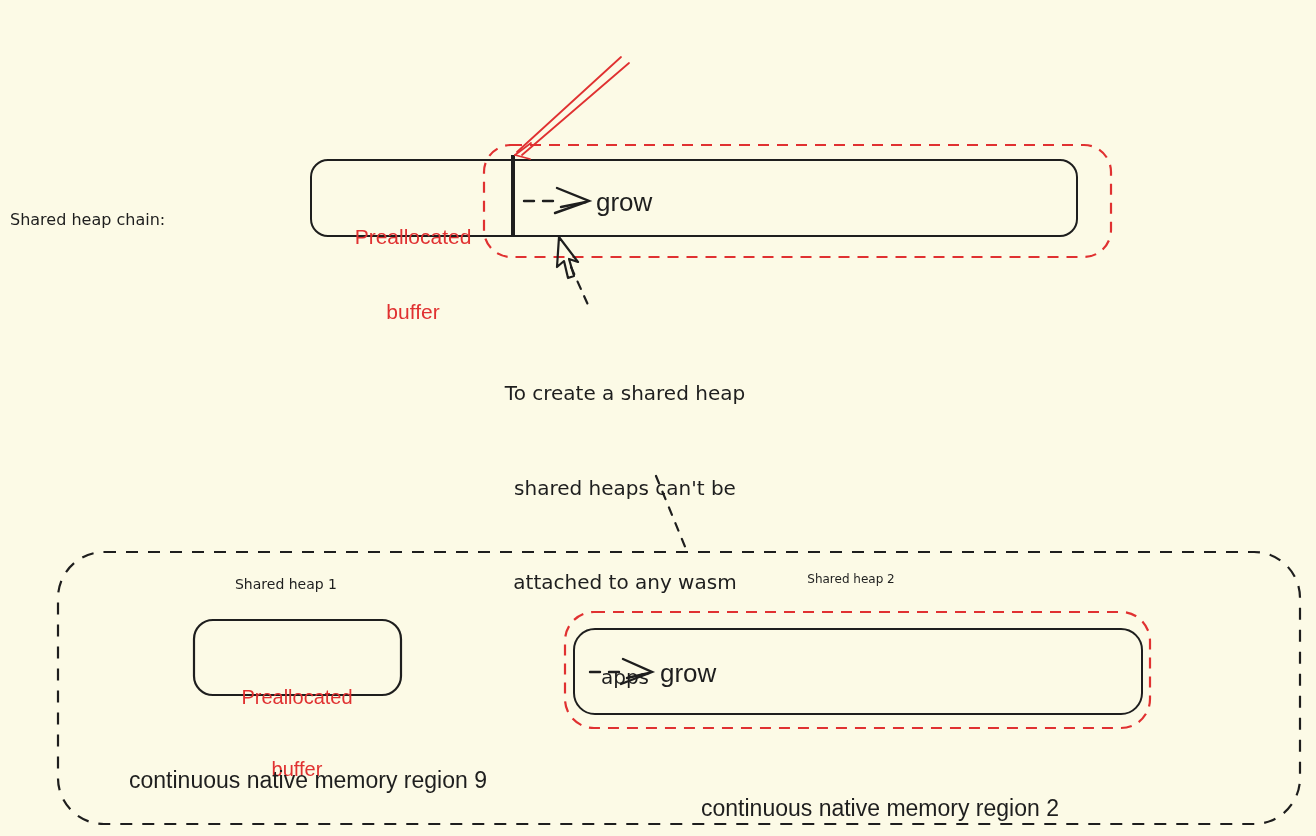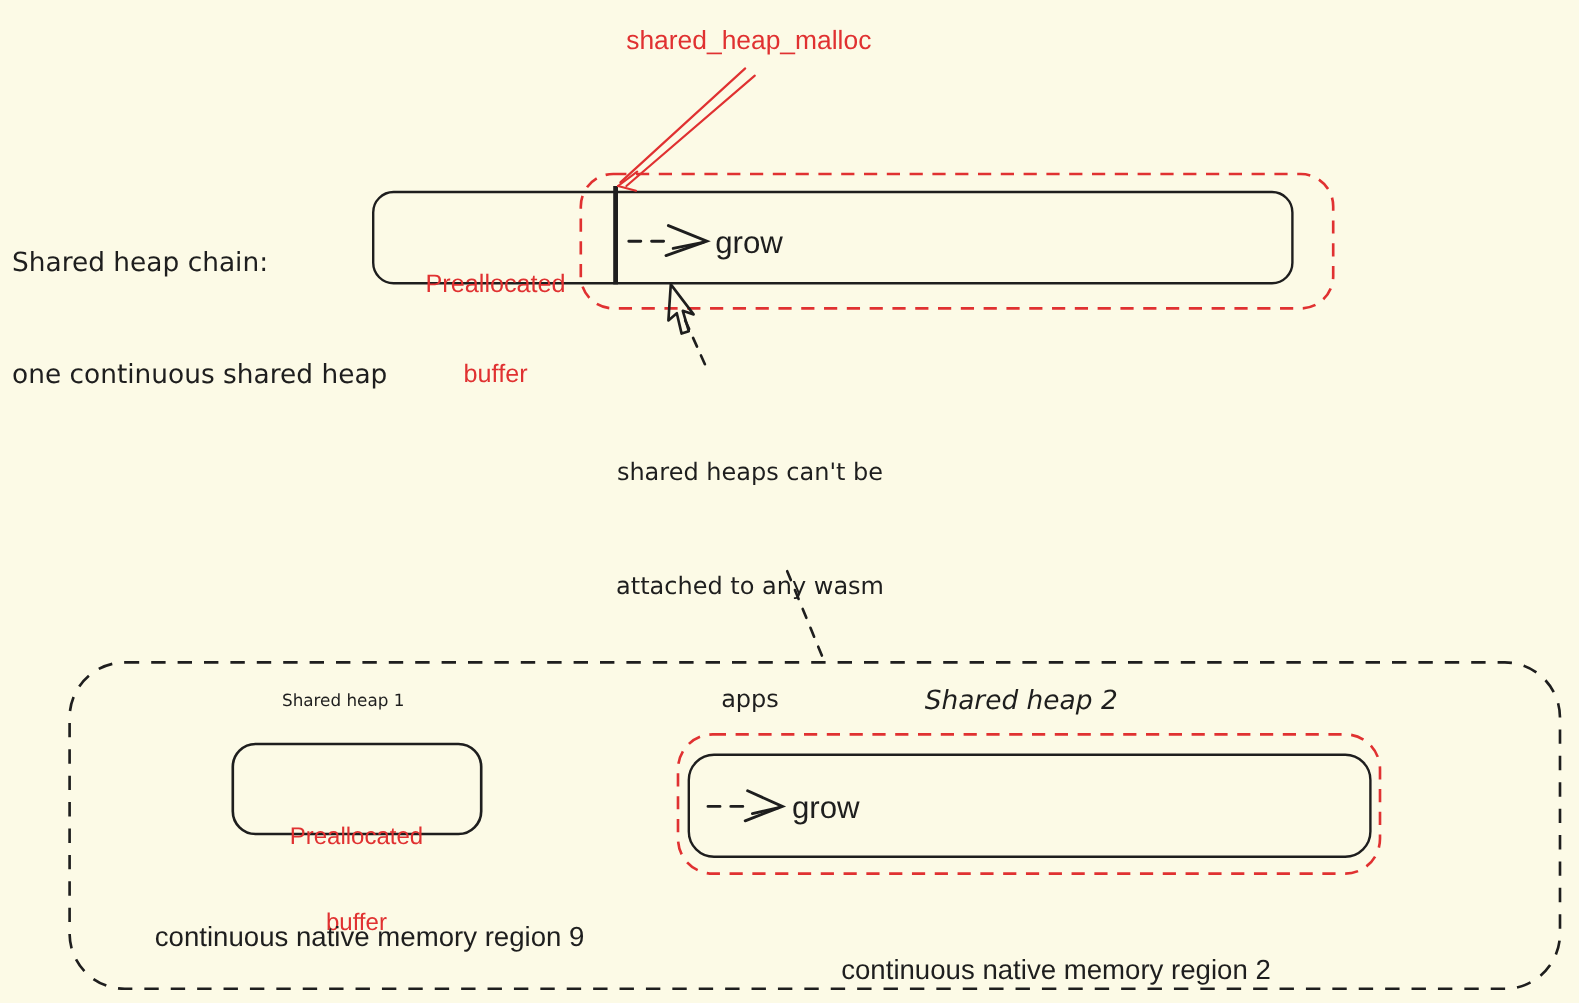--- a/index.html
+++ b/index.html
@@ -20,28 +20,28 @@
     pointer-events:none;
   }
   .txt{position:absolute;white-space:pre;}
   .center{transform:translateX(-50%);text-align:center;}
   .sketch{font-family:"DejaVu Sans", sans-serif;}
   .plain{font-family:"Liberation Sans", sans-serif;}
   .red{color:#E03131;}
   .ink{color:#1e1e1e;}
 
   #malloc-label{left:624px;top:21px;font-size:22px;}
-  #chain-note{left:10px;top:142px;font-size:22px;line-height:31px;}
+  #chain-note{left:10px;top:142px;font-size:16px;line-height:31px;}
   #prealloc-top{left:413px;top:174px;font-size:21px;line-height:25px;}
   #grow-top{left:596px;top:187px;font-size:26px;}
   #create-note{left:625px;top:315px;font-size:20px;line-height:31.5px;}
   #heap1-title{left:286px;top:576px;font-size:14px;}
   #prealloc-h1{left:297px;top:637px;font-size:20px;line-height:24px;}
   #heap1-caption{left:308px;top:715px;font-size:23px;line-height:26px;}
-  #heap2-title{left:851px;top:572px;font-size:22px;font-style:italic;}
+  #heap2-title{left:851px;top:572px;font-size:12px;}
   #grow-h2{left:660px;top:658px;font-size:26px;}
   #heap2-caption{left:880px;top:743px;font-size:23px;line-height:26px;}
 </style>
 </head>
 <body>
 
 <div id="canvas">
 
   <svg id="overlay" width="1316" height="836" viewBox="0 0 1316 836">
 
@@ -80,35 +80,34 @@
 
     <rect x="574" y="629" width="568" height="85" rx="21" fill="none" stroke="#1e1e1e" stroke-width="2"></rect>
 
     <g stroke="#1e1e1e" stroke-width="2.4" fill="none" stroke-linecap="round">
       <line x1="590" y1="672" x2="619" y2="672" stroke-dasharray="10 9"></line>
       <polyline points="623,659 652,672 621,684"></polyline>
       <line x1="627" y1="678" x2="649" y2="673"></line>
     </g>
   </svg>
 
-  <div id="malloc-label" class="txt center plain red">shared_heap_malloc</div>
 
   <div id="chain-note" class="txt sketch ink">
     <div>Shared heap chain:</div>
-    <div>one continuous shared heap</div>
   </div>
 
   <div id="prealloc-top" class="txt center plain red">
     <div>Preallocated</div>
     <div>buffer</div>
   </div>
 
   <div id="grow-top" class="txt plain ink">grow</div>
 
   <div id="create-note" class="txt center sketch ink">
+    <div>To create a shared heap</div>
     <div>shared heaps can't be</div>
     <div>attached to any wasm</div>
     <div>apps</div>
   </div>
 
   <div id="heap1-title" class="txt center sketch ink">Shared heap 1</div>
 
   <div id="prealloc-h1" class="txt center plain red">
     <div>Preallocated</div>
     <div>buffer</div>

